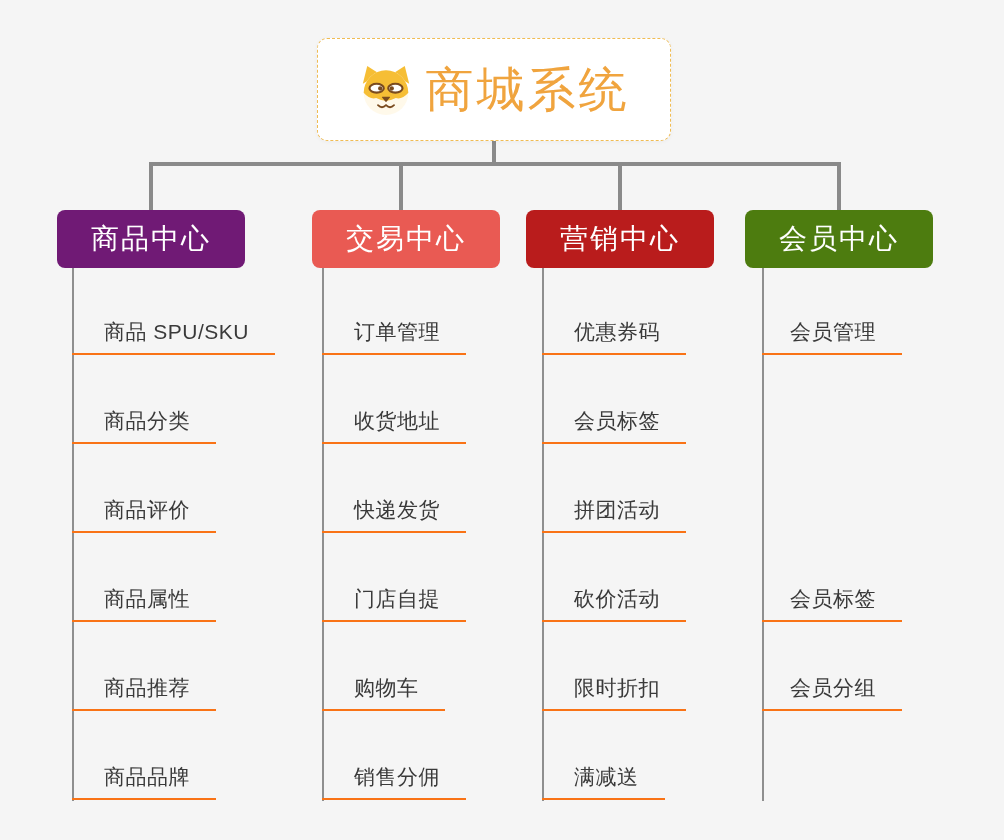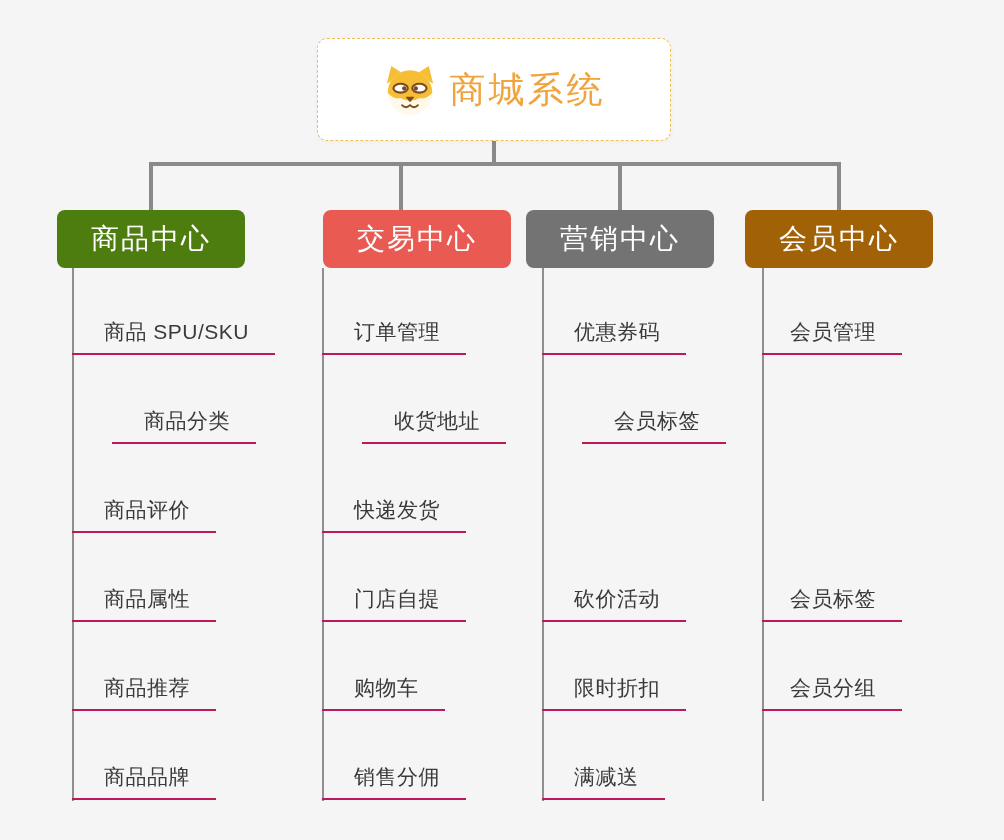--- a/index.html
+++ b/index.html
@@ -20,49 +20,49 @@
 
   
   .root {
     position:absolute; left:317px; top:38px; width:354px; height:103px;
     background:#ffffff; border:1px dashed #f0bc54; border-radius:10px;
     box-sizing:border-box;
     display:flex; align-items:center; justify-content:center; gap:13px;
     box-shadow:0 1px 4px rgba(0,0,0,0.04);
   }
   .root-title {
-    font-size:36px; font-weight:500; letter-spacing:3px; color:#f0a43e;
+    font-size:48px; font-weight:500; letter-spacing:3px; color:#f0a43e;
     line-height:1;
   }
   .dog { display:flex; align-items:center; }
 
   
   .branch {
     position:absolute; top:210px; width:188px; height:58px;
     border-radius:8px; color:#ffffff; font-size:28px; letter-spacing:2px;
     display:flex; align-items:center; justify-content:center;
     box-sizing:border-box;
   }
-  .b1 { left:57px; } .b2 { left:323px;font-family:Liberation Serif, serif; } .b3 { left:526px; } .b4 { left:745px; }
+  .b1 { left:57px; } .b2 { left:312px;font-family:Liberation Serif, serif; } .b3 { left:526px; } .b4 { left:745px; }
 
   
   .trunk { position:absolute; top:268px; width:2px; height:533px; background:#8f8f8f; }
   .t1 { left:72px; } .t2 { left:322px; } .t3 { left:542px; } .t4 { left:762px; }
 
   
   .leaf {
     position:absolute; height:46px; box-sizing:border-box;
     display:flex; align-items:flex-end;
     padding:0 26px 7px 32px;
-    border-bottom:2px solid #be185d;
+    border-bottom:2px solid #f97316;
     font-size:21px; letter-spacing:0.5px; color:#3a3a3a;
     white-space:nowrap; width:max-content;
   }
   .c1 { left:72px; } .c2 { left:322px; } .c3 { left:542px; } .c4 { left:762px;padding-left:28px; }
-  .r1 { top:309px; } .r2 { top:398px;margin-left:40px; } .r3 { top:487px; }
+  .r1 { top:309px; } .r2 { top:398px; } .r3 { top:487px; }
   .r4 { top:576px; } .r5 { top:665px; } .r6 { top:754px; }
 </style>
 </head>
 <body>
 
 <div class="canvas">
 
   <div class="conn stem"></div>
   <div class="conn bus"></div>
   <div class="conn drop d1"></div>
@@ -81,24 +81,24 @@
         <circle cx="23.5" cy="26.3" r="2.4" fill="#7A4B1F"></circle>
         <ellipse cx="40.5" cy="26" rx="8" ry="5" fill="#FFFFFF" stroke="#7A4B1F" stroke-width="2.4"></ellipse>
         <circle cx="36.5" cy="26.3" r="2.4" fill="#7A4B1F"></circle>
         <path d="M26,35.5 h8 q1,0 0.4,1 l-3.4,4.2 q-1,1.2 -2,0 l-3.4,-4.2 q-0.6,-1 0.4,-1 z" fill="#7A4B1F"></path>
         <path d="M21,45 q4.5,4.5 9,0 q4.5,4.5 9,0" stroke="#7A4B1F" stroke-width="2" fill="none" stroke-linecap="round"></path>
       </svg>
     </span>
     <span class="root-title">商城系统</span>
   </div>
 
-  <div class="branch b1" style="background-color: #4d7c0f;">商品中心</div>
+  <div class="branch b1" style="background-color: #701a75;">商品中心</div>
   <div class="branch b2" style="background-color: rgb(233, 90, 83);">交易中心</div>
-  <div class="branch b3" style="background-color: #737373;">营销中心</div>
-  <div class="branch b4" style="background-color: #a16207;">会员中心</div>
+  <div class="branch b3" style="background-color: #b91c1c;">营销中心</div>
+  <div class="branch b4" style="background-color: #4d7c0f;">会员中心</div>
 
   <div class="trunk t1"></div>
   <div class="trunk t2"></div>
   <div class="trunk t3"></div>
   <div class="trunk t4"></div>
 
   <div class="leaf c1 r1">商品 SPU/SKU</div>
   <div class="leaf c1 r2">商品分类</div>
   <div class="leaf c1 r3">商品评价</div>
   <div class="leaf c1 r4">商品属性</div>
@@ -107,20 +107,21 @@
 
   <div class="leaf c2 r1">订单管理</div>
   <div class="leaf c2 r2">收货地址</div>
   <div class="leaf c2 r3">快递发货</div>
   <div class="leaf c2 r4">门店自提</div>
   <div class="leaf c2 r5">购物车</div>
   <div class="leaf c2 r6">销售分佣</div>
 
   <div class="leaf c3 r1">优惠券码</div>
   <div class="leaf c3 r2">会员标签</div>
+  <div class="leaf c3 r3">拼团活动</div>
   <div class="leaf c3 r4">砍价活动</div>
   <div class="leaf c3 r5">限时折扣</div>
   <div class="leaf c3 r6">满减送</div>
 
   <div class="leaf c4 r1">会员管理</div>
   <div class="leaf c4 r4">会员标签</div>
   <div class="leaf c4 r5">会员分组</div>
 
 </div>
 

